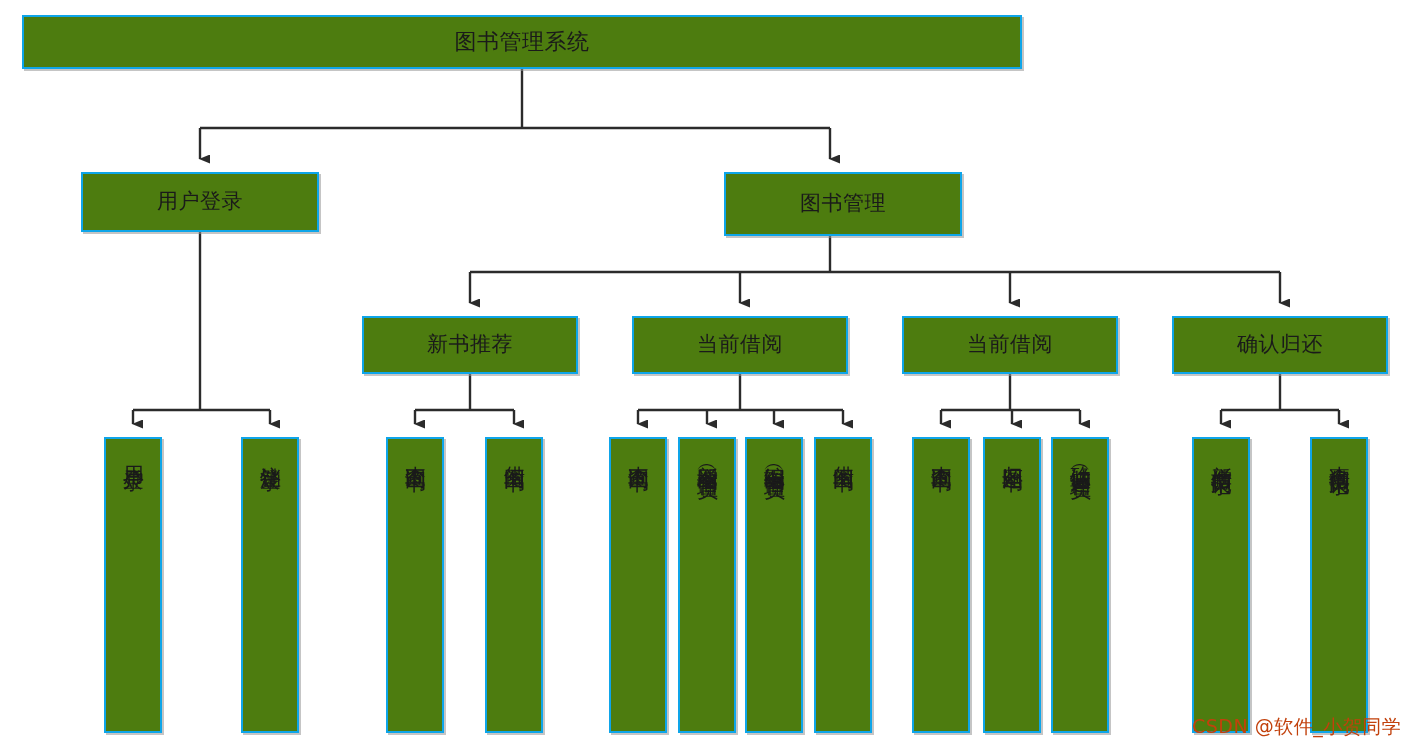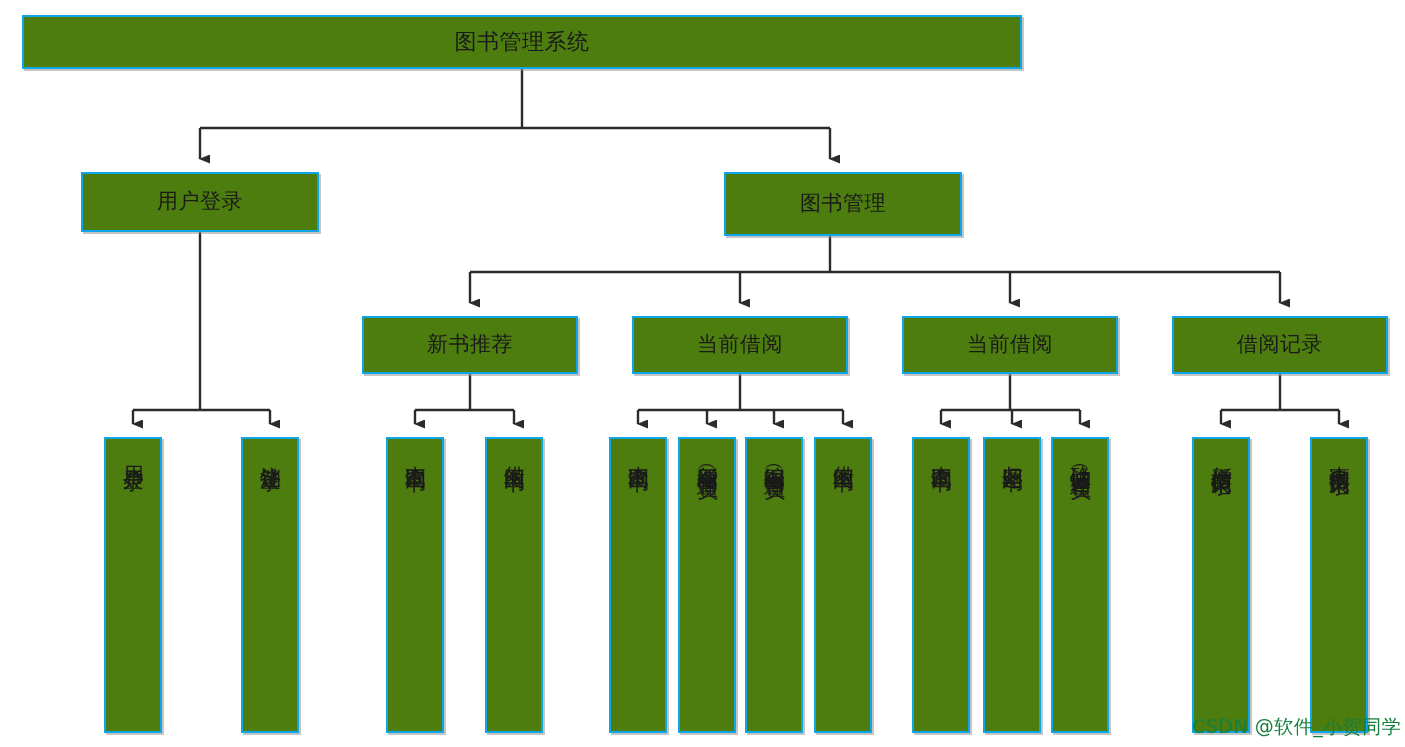--- a/index.html
+++ b/index.html
@@ -54,21 +54,21 @@
   }
   .v-node .node-label {
     writing-mode: vertical-rl;
     text-orientation: upright;
     font-size: 21px;
     letter-spacing: 2px;
     line-height: 1;
   }
   .watermark {
     position: absolute;
-    color: #15803d;
+    color: #c2410c;
     font-size: 19px;
     letter-spacing: 0.5px;
     white-space: nowrap;
     pointer-events: none;
   }
 </style>
 </head>
 <body>
 
 <div id="canvas">
@@ -129,21 +129,21 @@
       <div class="node h-node" style="left: 362px; top: 316px; width: 216px; height: 58px;">
         <span class="node-label">新书推荐</span>
       </div>
       <div class="node h-node" style="left: 632px; top: 316px; width: 216px; height: 58px;">
         <span class="node-label">当前借阅</span>
       </div>
       <div class="node h-node" style="left: 902px; top: 316px; width: 216px; height: 58px; justify-content: center;">
         <span class="node-label">当前借阅</span>
       </div>
       <div class="node h-node" style="left: 1172px; top: 316px; width: 216px; height: 58px;">
-        <span class="node-label">借阅记录</span>
+        <span class="node-label">确认归还</span>
       </div>
       <div class="node v-node" style="left: 104px; top: 437px; width: 58px; height: 296px;">
         <span class="node-label">用户登录</span>
       </div>
       <div class="node v-node" style="left: 241px; top: 437px; width: 58px; height: 296px;">
         <span class="node-label">注销登录</span>
       </div>
       <div class="node v-node" style="left: 386px; top: 437px; width: 58px; height: 296px;">
         <span class="node-label">查询图书</span>
       </div>

